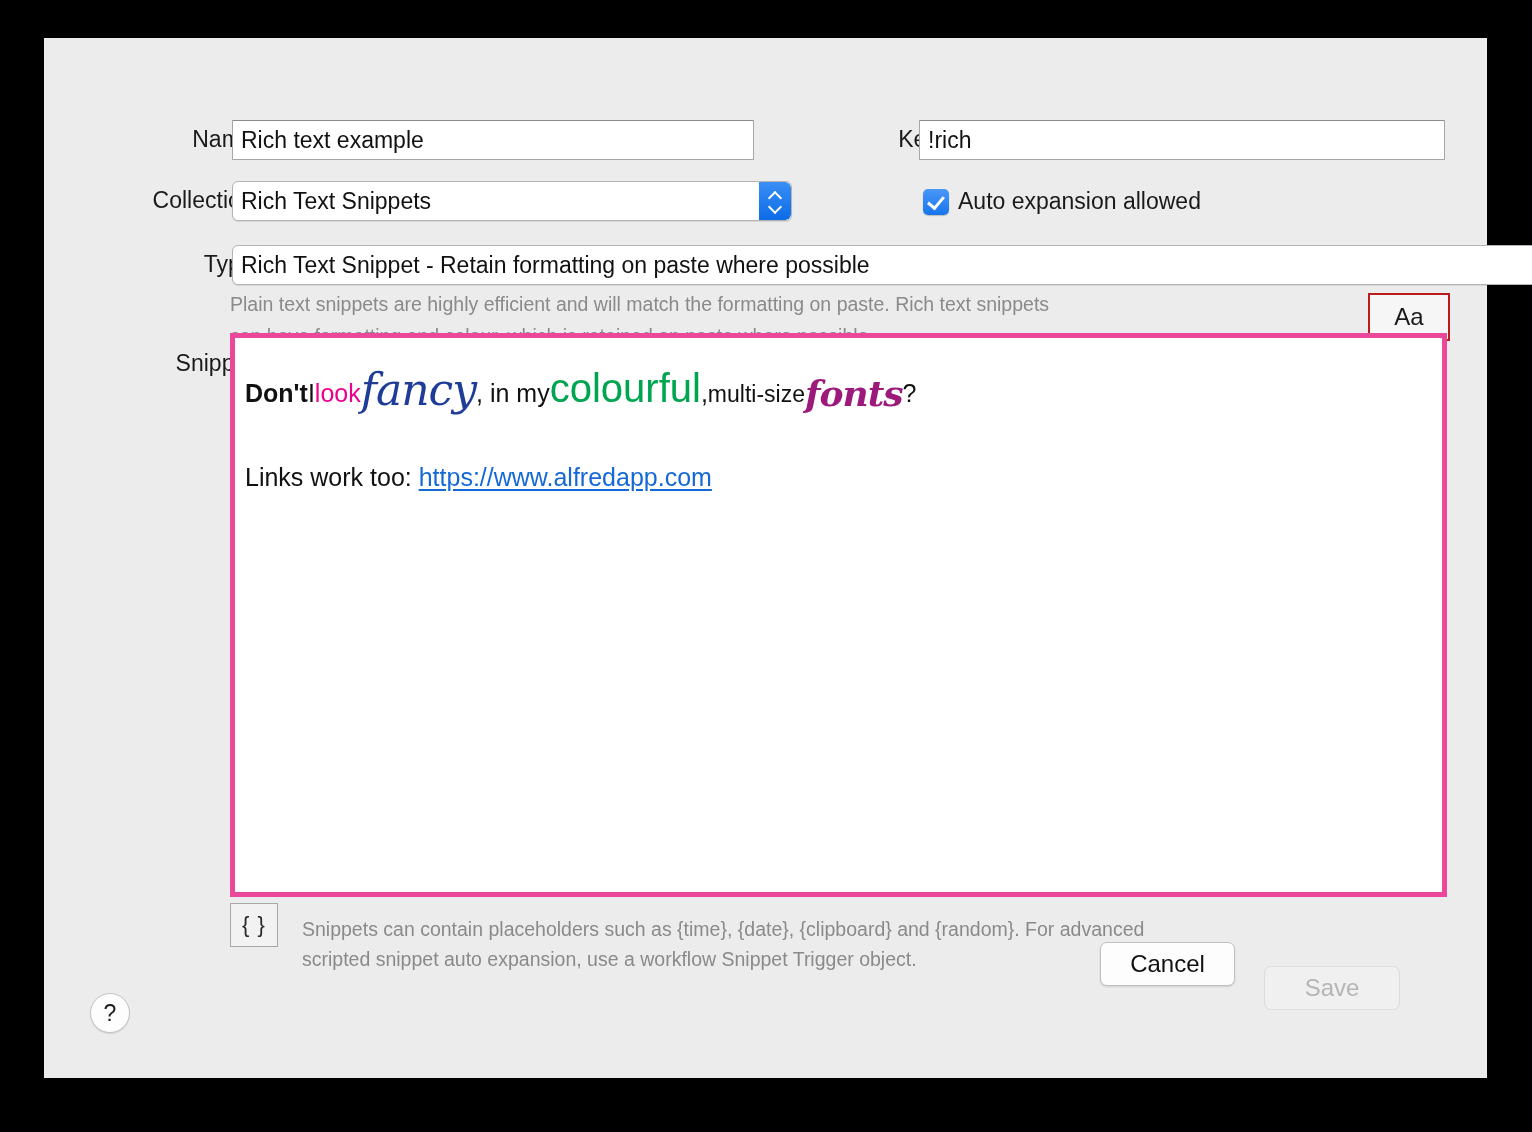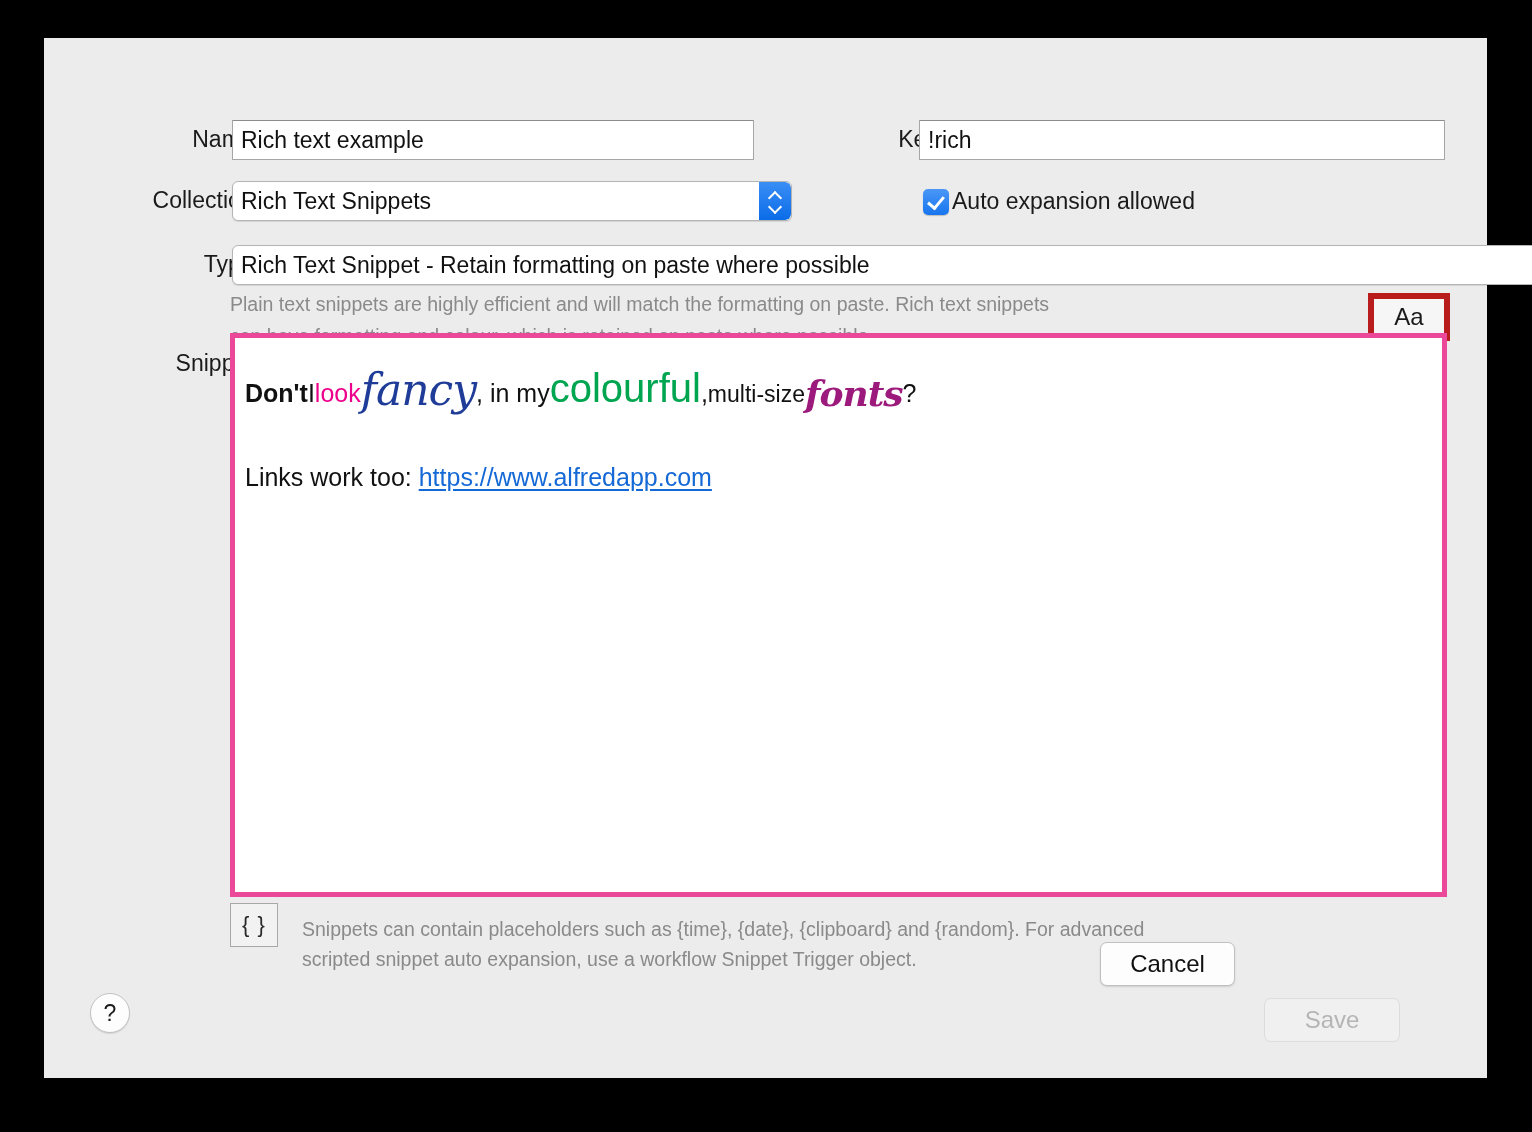--- a/index.html
+++ b/index.html
@@ -92,21 +92,21 @@
   }
   .chev.down::before {
     border-left: none;
     border-top: none;
     border-right: 2.4px solid #fff;
     border-bottom: 2.4px solid #fff;
     top: -2px;
   }
 
   
-  .checkbox-wrap { display: flex; align-items: center; gap: 3px; }
+  .checkbox-wrap { display: flex; align-items: center; gap: 9px; }
   .checkbox {
     width: 26px; height: 26px;
     border-radius: 5px;
     background: linear-gradient(180deg,#4a97f7 0%,#1775ee 100%);
     position: relative;
     flex: none;
     box-shadow: 0 1px 1px rgba(0,0,0,.2);
   }
   .checkbox::after {
     content: "";
@@ -125,21 +125,21 @@
     font-size: 19.5px;
     line-height: 32px;
     color: #8a8a8a;
   }
 
   
   .aa-button {
     position: absolute;
     box-sizing: border-box;
     background: #f6f6f6;
-    border: 6px solid #b91c1c;
+    border: 2px solid #b91c1c;
     display: flex;
     align-items: center;
     justify-content: center;
     font-size: 24px;
     color: #1a1a1a;
   }
 
   
   .snippet-box {
     position: absolute;
@@ -319,15 +319,15 @@
 
   <div class="footnote" style="left:258px; top:876px; width:1100px;">
     <div>Snippets can contain placeholders such as {time}, {date}, {clipboard} and {random}. For advanced</div>
     <div>scripted snippet auto expansion, use a workflow Snippet Trigger object.</div>
   </div>
 
   <div class="help-button" style="left:46px; top:955px;">?</div>
 
   <div class="push-button" style="left:1056px; top:904px; width:135px;">Cancel</div>
 
-  <div class="push-button disabled" style="left:1220px; top:960px; width:136px;">Save</div>
+  <div class="push-button disabled" style="left:1220px; top:928px; width:136px;">Save</div>
 
 </div>
 
 </body></html>

